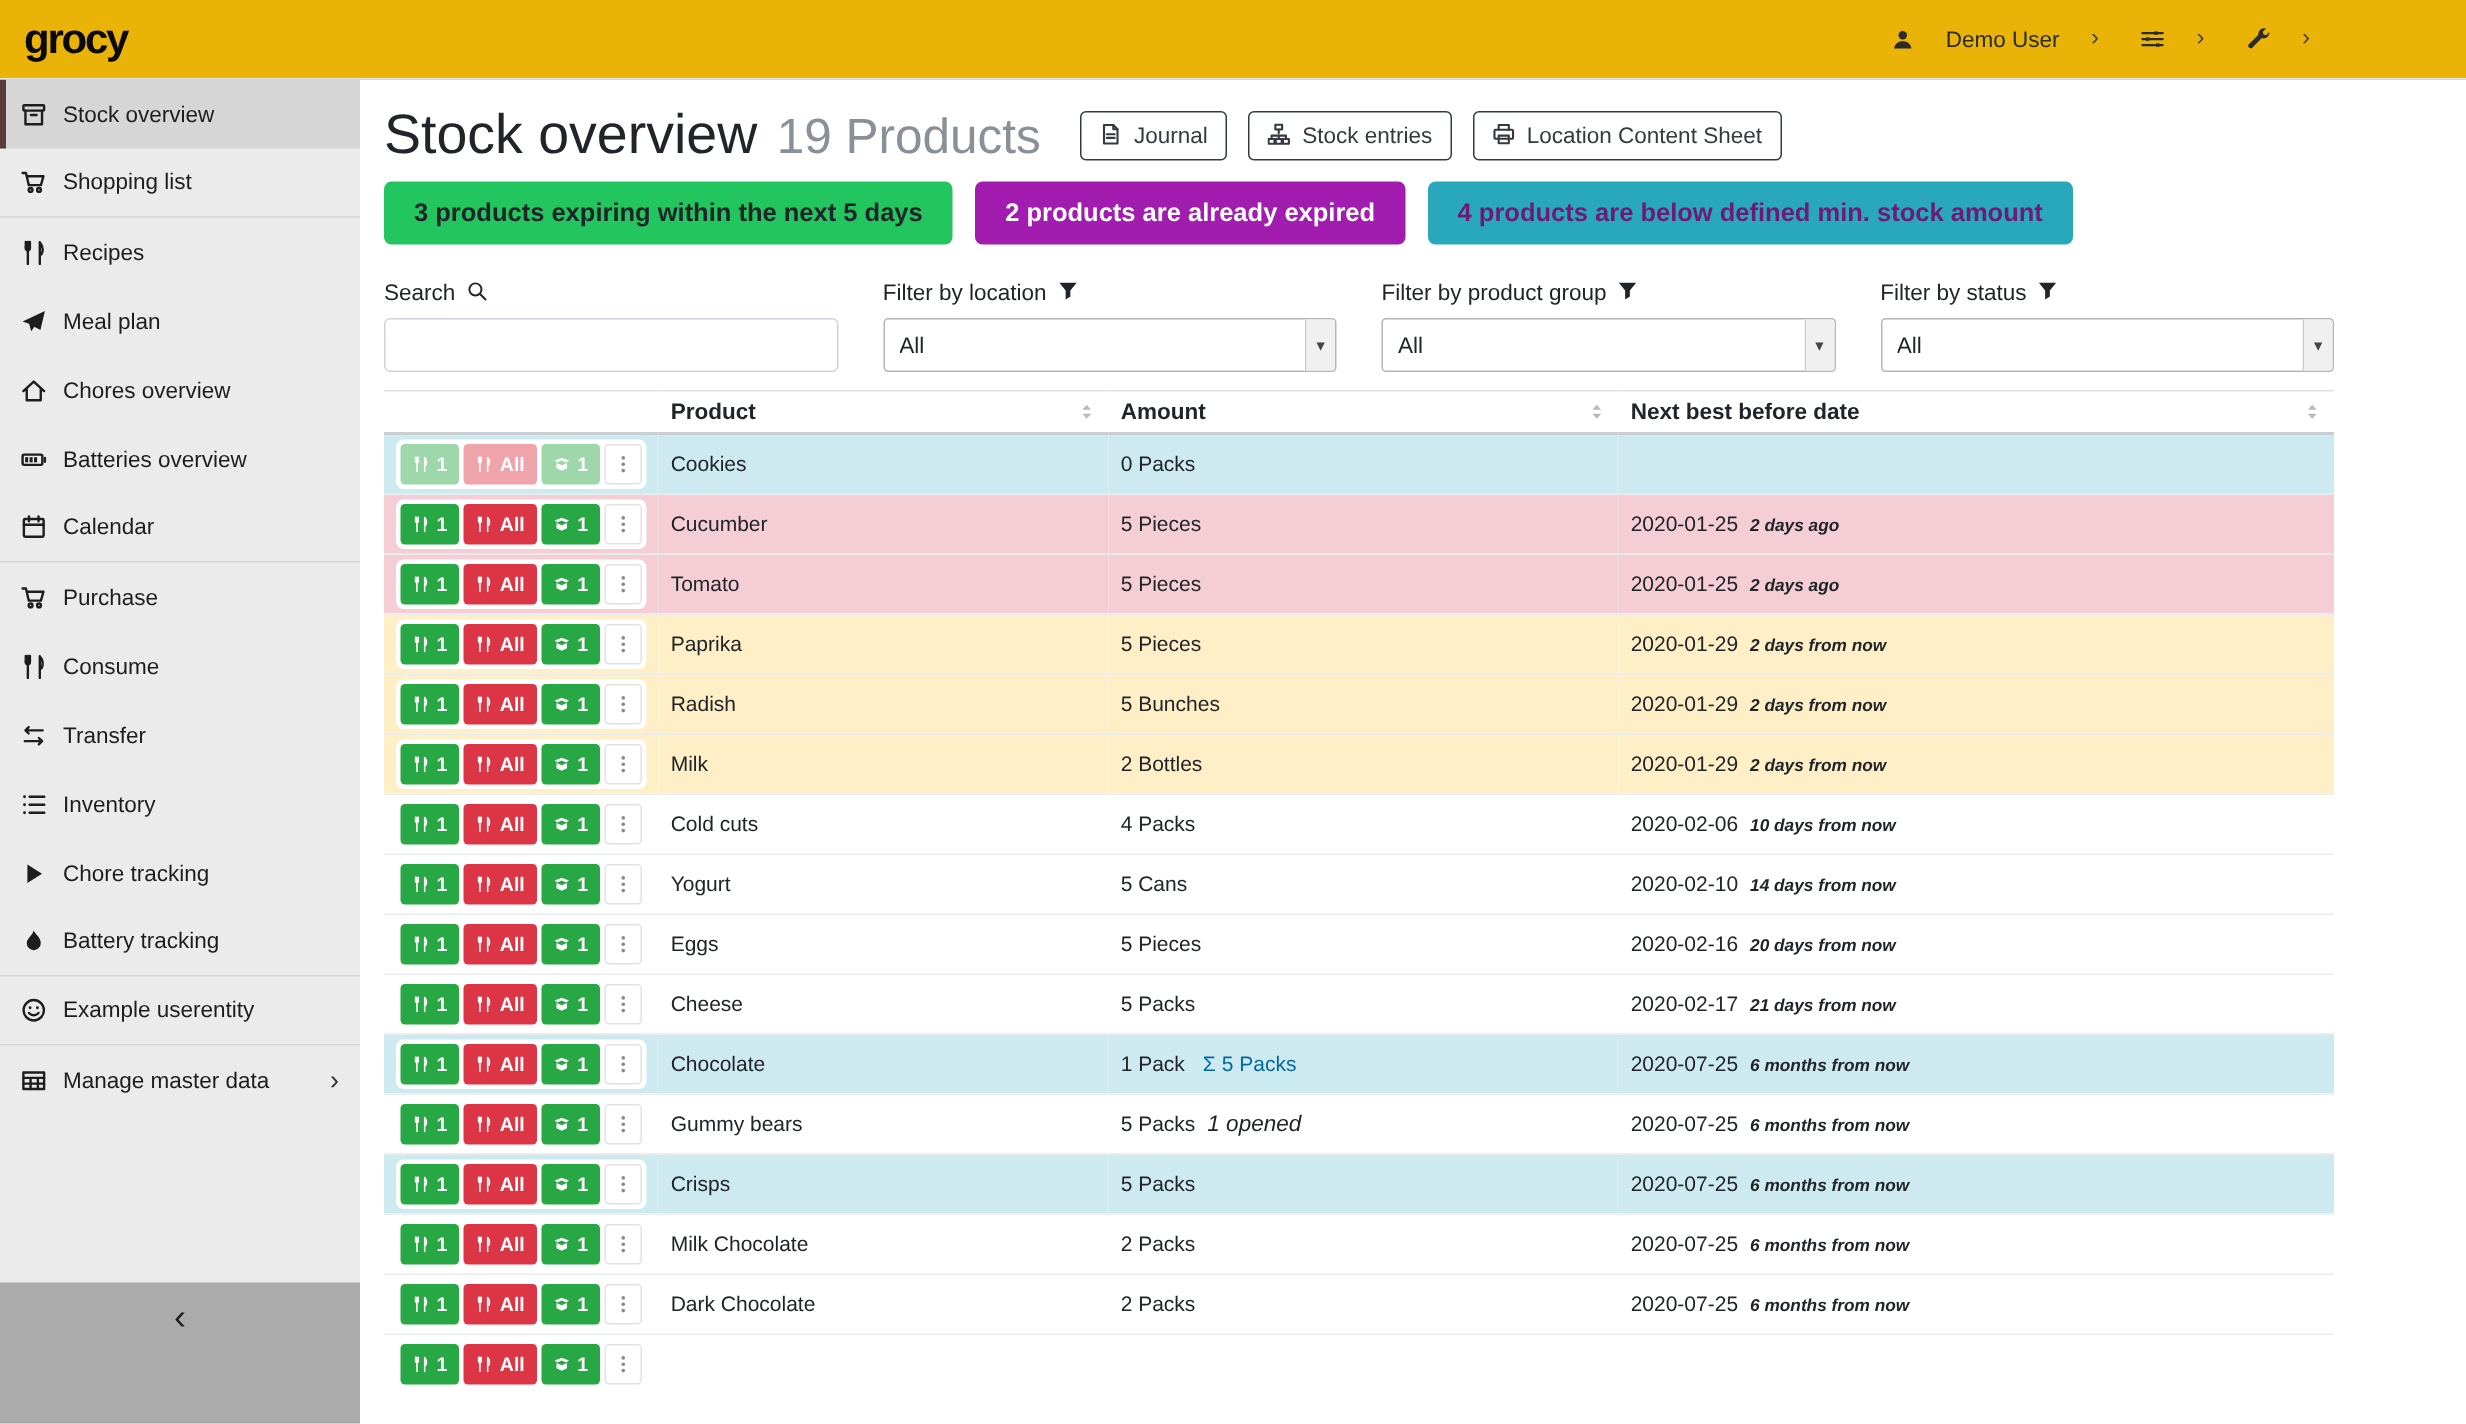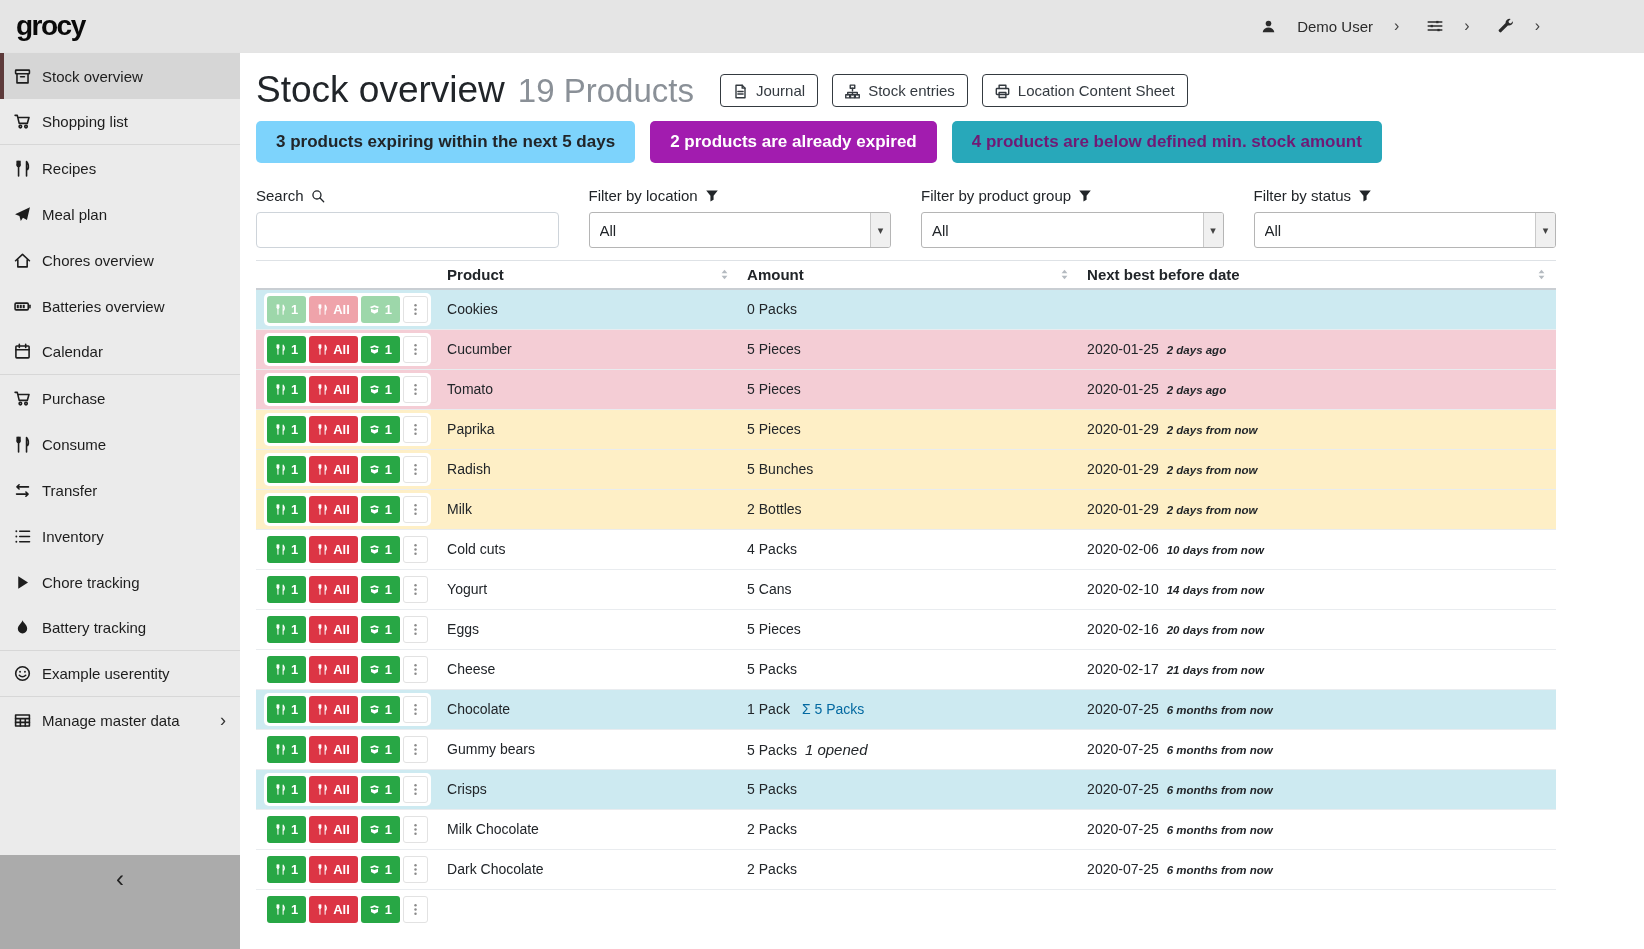--- a/index.html
+++ b/index.html
@@ -6,21 +6,21 @@
   html, body {
     width: 1644px; height: 949px; overflow: hidden;
     font-family: "Liberation Sans", sans-serif;
     background: #fff; color: #212529;
   }
   button { font-family: inherit; }
 
   
   .topbar {
     position: fixed; top: 0; left: 0; right: 0; height: 53px;
-    background: #e5e5e5; border-bottom: 1px solid #e4e4e4;
+    background: #eab308; border-bottom: 1px solid #e4e4e4;
     display: flex; align-items: center; justify-content: space-between;
     padding: 0 104px 0 16px; z-index: 20;
   }
   .logo { font-size: 28px; font-weight: bold; letter-spacing: -1.5px; color: #0a0a0a; cursor: pointer; }
   .topbar-right { display: flex; align-items: center; gap: 28px; color: #2b2b2b; font-size: 15px; }
   .top-item { display: flex; align-items: center; gap: 21px; cursor: pointer; }
   .chev { color: #444; font-size: 16px; line-height: 1; }
 
   
   .sidebar { position: fixed; top: 53px; left: 0; bottom: 0; width: 240px; background: #ebebeb; z-index: 10; }
@@ -50,30 +50,30 @@
   .ico-17 { width: 17px; height: 17px; }
 
   
   .main { position: fixed; top: 53px; left: 240px; right: 0; bottom: 0; background: #fff; padding: 16px 88px 0 16px; overflow: hidden; }
 
   .page-head { display: flex; align-items: baseline; margin-bottom: 10px; }
   .page-title { font-size: 37px; font-weight: 500; color: #212529; }
   .page-sub { font-size: 33px; color: #8a9097; margin-left: 13px; }
   .toolbar { display: flex; gap: 14px; margin-left: 26px; align-self: center; }
   .tbtn {
-    display: inline-flex; align-items: flex-end; gap: 8px;
+    display: inline-flex; align-items: flex-start; gap: 8px;
     border: 1px solid #343a40; background: #fff; color: #343a40;
     font-size: 15px; padding: 7px 12px; border-radius: 4px; cursor: pointer;
   }
 
   .alerts { display: flex; gap: 15px; margin-bottom: 24px; }
   .alert { font-size: 17px; font-weight: bold; padding: 11px 20px; border-radius: 5px; cursor: pointer; white-space: nowrap; }
 
   .filters { display: grid; grid-template-columns: repeat(4, 1fr); gap: 30px; margin-bottom: 12px; }
-  .flabel { display: flex; align-items: center; gap: 7px; font-size: 15px; margin-bottom: 8px; color: #212529; }
+  .flabel { display: flex; gap: 7px; font-size: 15px; margin-bottom: 8px; color: #212529; }
   input.search {
     width: 100%; height: 36px; border: 1px solid #ced4da; border-radius: 4px;
     padding: 0 10px; font-size: 15px; font-family: inherit; background: #fff;
   }
   .selwrap { position: relative; }
   .selwrap select {
     width: 100%; height: 36px; border: 1px solid #b5b5b5; border-radius: 3px;
     background: #fff; padding: 0 30px 0 10px; font-size: 15px;
     appearance: none; -webkit-appearance: none; -moz-appearance: none; font-family: inherit; color: #212529;
   }
@@ -344,21 +344,21 @@
               <rect x="1.4" y="4.8" width="13.2" height="6.4" rx="0.8"></rect>
               <rect x="4.4" y="9" width="7.2" height="5.4"></rect>
             </svg>
           </span>
           <span>Location Content Sheet</span>
         </button>
       </div>
   </div>
 
   <div class="alerts" id="alerts">
-      <div class="alert" style="background:#7dd3fc;color:#212529">3 products expiring within the next 5 days</div>
+      <div class="alert" style="background:#22c55e;color:#212529">3 products expiring within the next 5 days</div>
       <div class="alert" style="background:#a21caf;color:#ffffff">2 products are already expired</div>
       <div class="alert" style="background:#28a8ba;color:#701a75">4 products are below defined min. stock amount</div>
     </div>
 
   <div class="filters">
     <div>
       <div class="flabel">
         <span>Search</span>
         <span class="ico ico-14">
             <svg viewBox="0 0 16 16" fill="none" stroke="currentColor" stroke-width="1.5" stroke-linecap="round" stroke-linejoin="round">

